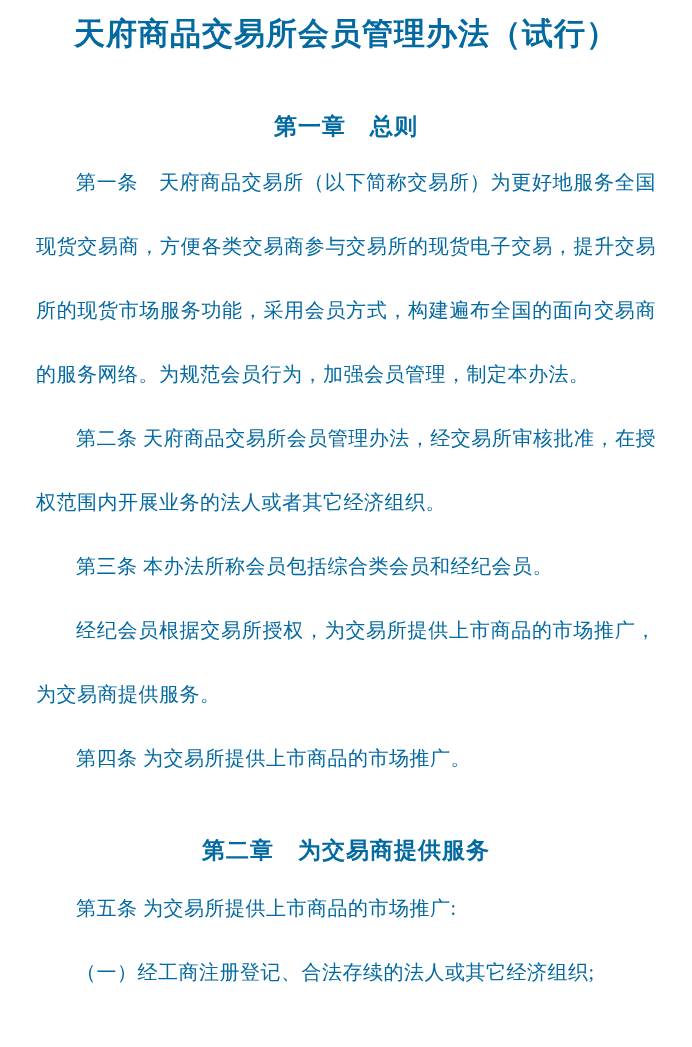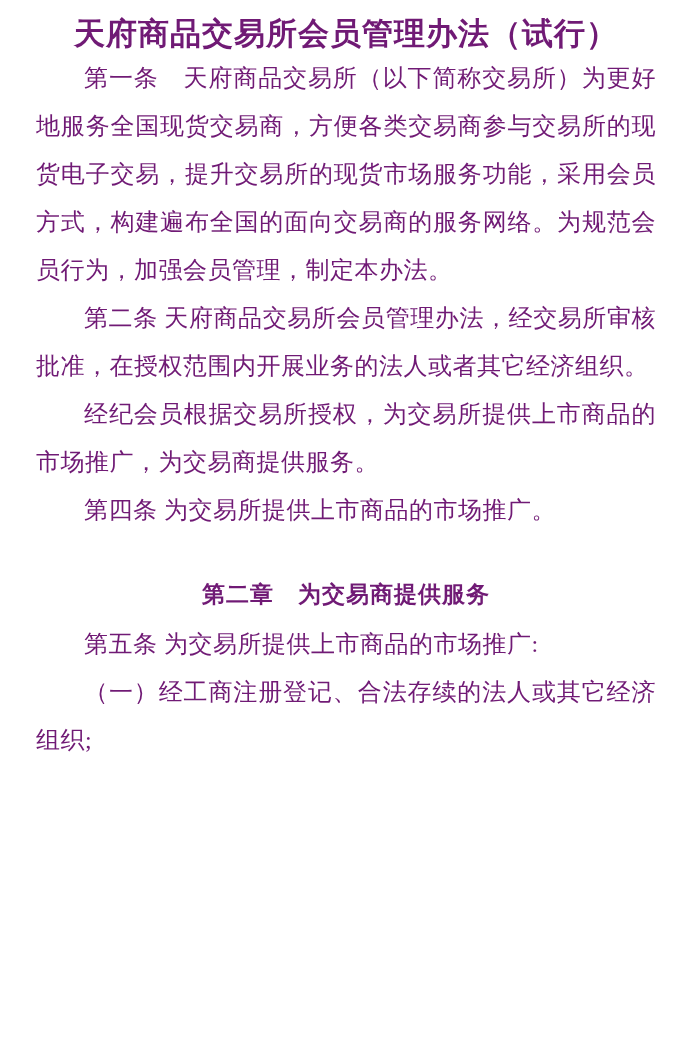--- a/index.html
+++ b/index.html
@@ -5,21 +5,21 @@
   html, body { margin: 0; padding: 0; background: #e8e8e8; }
   .page {
     position: relative;
     width: 692px;
     height: 1047px;
     margin: 0 auto;
     background: #ffffff;
     box-sizing: border-box;
     padding: 14px 36px 10px 36px;
     overflow: hidden;
-    color: #701a75;
+    color: #0369a1;
     font-family: "Liberation Serif", "DejaVu Serif", serif;
   }
   .doc-title {
     margin: 0;
     font-size: 31px;
     line-height: 40px;
     font-weight: bold;
     text-align: center;
     letter-spacing: 1px;
     white-space: nowrap;
@@ -39,38 +39,40 @@
   }
   .chapter-2-heading {
     margin-top: 44px;
     margin-bottom: 10px;
     font-size: 23px;
     line-height: 32px;
     font-family: "Liberation Sans", "DejaVu Sans", sans-serif;
   }
   .body-text p {
     margin: 0;
-    font-size: 24px;
-    line-height: 48px;
+    font-size: 20px;
+    line-height: 64px;
     text-align: justify;
     text-indent: 2em;
     letter-spacing: 0.5px;
   }
 </style>
 </head>
 <body>
 
 <div class="page">
 
   <h1 class="doc-title">天府商品交易所会员管理办法（试行）</h1>
 
   <section>
+    <h2 class="chapter-heading chapter-1-heading">第一章　总则</h2>
     <div class="body-text">
       <p>第一条　天府商品交易所（以下简称交易所）为更好地服务全国现货交易商，方便各类交易商参与交易所的现货电子交易，提升交易所的现货市场服务功能，采用会员方式，构建遍布全国的面向交易商的服务网络。为规范会员行为，加强会员管理，制定本办法。</p>
       <p>第二条 天府商品交易所会员管理办法，经交易所审核批准，在授权范围内开展业务的法人或者其它经济组织。</p>
+      <p>第三条 本办法所称会员包括综合类会员和经纪会员。</p>
       <p>经纪会员根据交易所授权，为交易所提供上市商品的市场推广，为交易商提供服务。</p>
       <p>第四条 为交易所提供上市商品的市场推广。</p>
     </div>
   </section>
 
   <section>
     <h2 class="chapter-heading chapter-2-heading">第二章　为交易商提供服务</h2>
     <div class="body-text">
       <p>第五条 为交易所提供上市商品的市场推广:</p>
       <p>（一）经工商注册登记、合法存续的法人或其它经济组织;</p>

